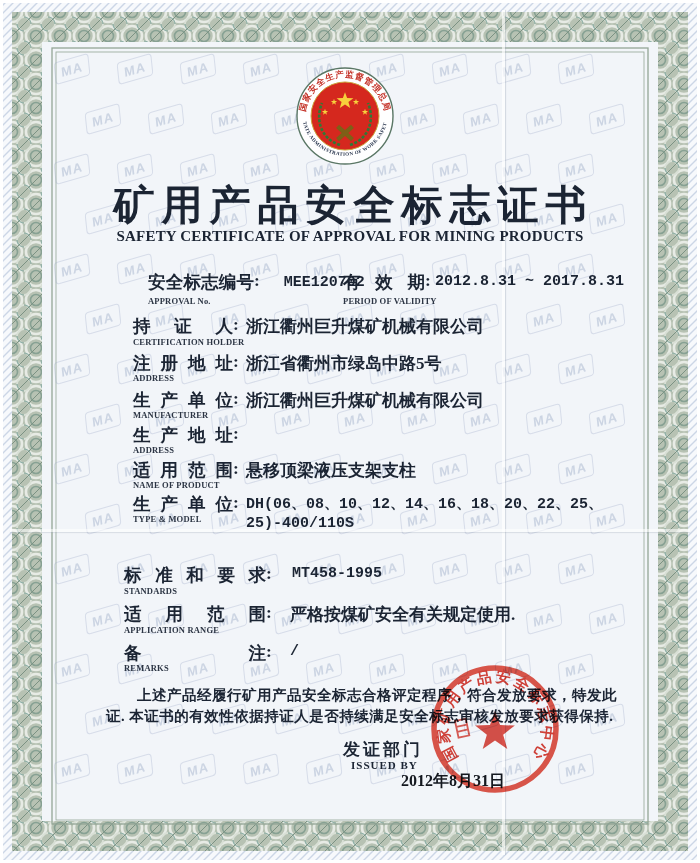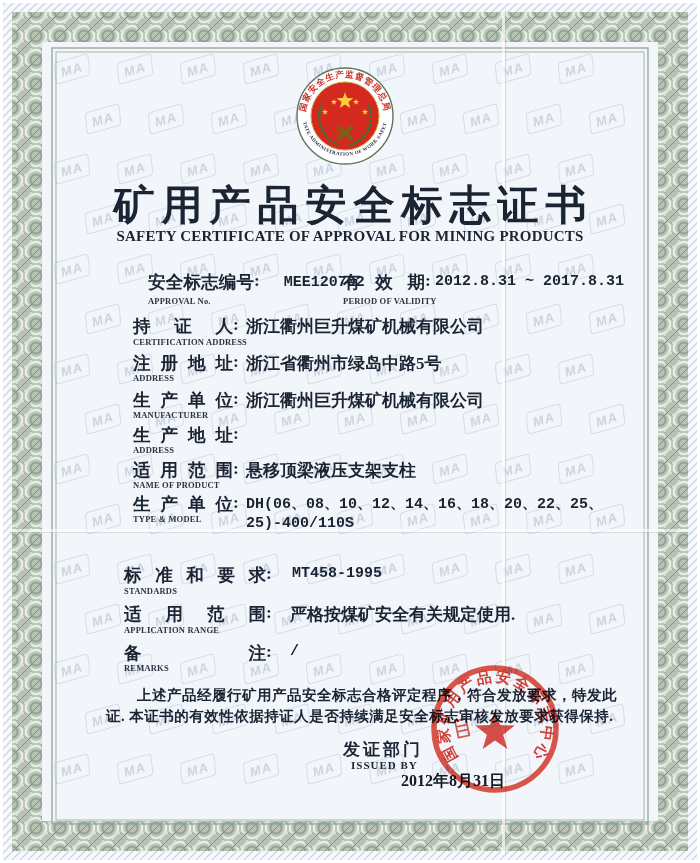--- a/index.html
+++ b/index.html
@@ -245,21 +245,21 @@
     <div class="lab-en" style="left:148px;top:296px">APPROVAL No.</div>
     <div class="abs" style="left:343px;top:270px">
       <span class="lab-cn" style="width:82px">有效期</span><span class="colon">:</span>
     </div>
     <div class="lab-en" style="left:343px;top:296px">PERIOD OF VALIDITY</div>
     <div class="abs val-mono" style="left:435px;top:273px">2012.8.31 ~ 2017.8.31</div>
 
     <div class="abs" style="left:133px;top:314px">
       <span class="lab-cn" style="width:100px">持证人</span><span class="colon">:</span>
     </div>
-    <div class="lab-en" style="left:133px;top:337px">CERTIFICATION ADDRESS</div>
+    <div class="lab-en" style="left:133px;top:337px">CERTIFICATION HOLDER</div>
     <div class="abs val-cn" style="left:246px;top:315px">浙江衢州巨升煤矿机械有限公司</div>
 
     <div class="abs" style="left:133px;top:351px">
       <span class="lab-cn" style="width:100px">注册地址</span><span class="colon">:</span>
     </div>
     <div class="lab-en" style="left:133px;top:373px">ADDRESS</div>
     <div class="abs val-cn" style="left:246px;top:352px">浙江省衢州市绿岛中路5号</div>
 
     <div class="abs" style="left:133px;top:388px">
       <span class="lab-cn" style="width:100px">生产单位</span><span class="colon">:</span>

